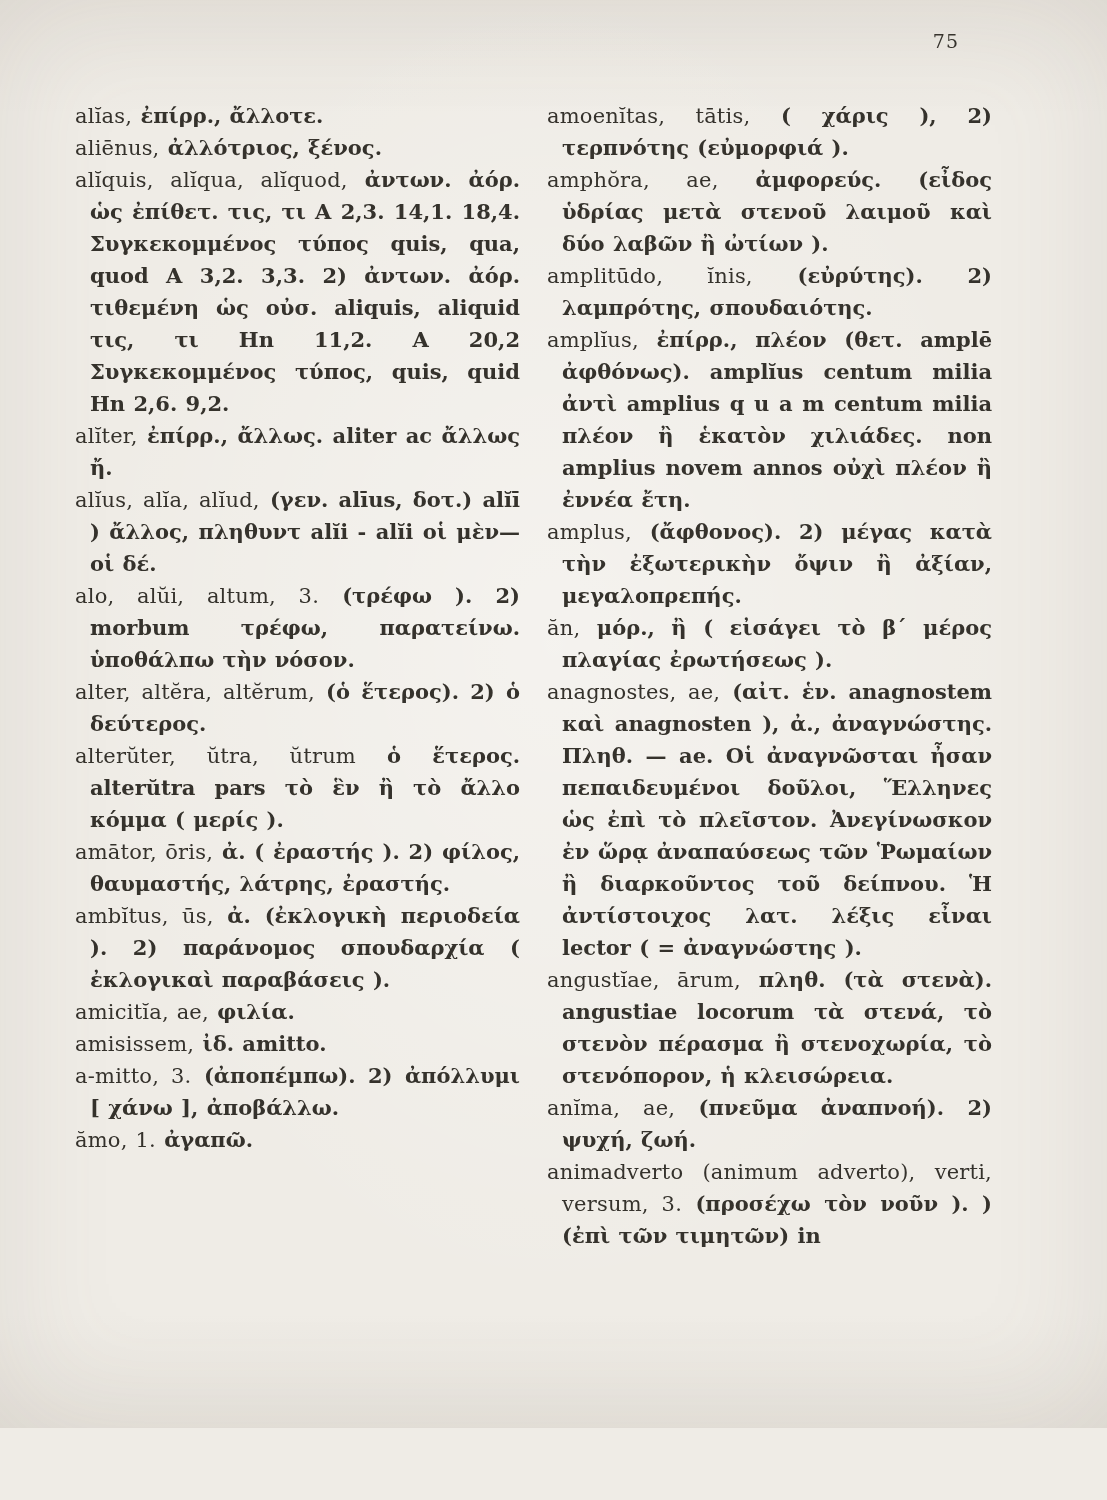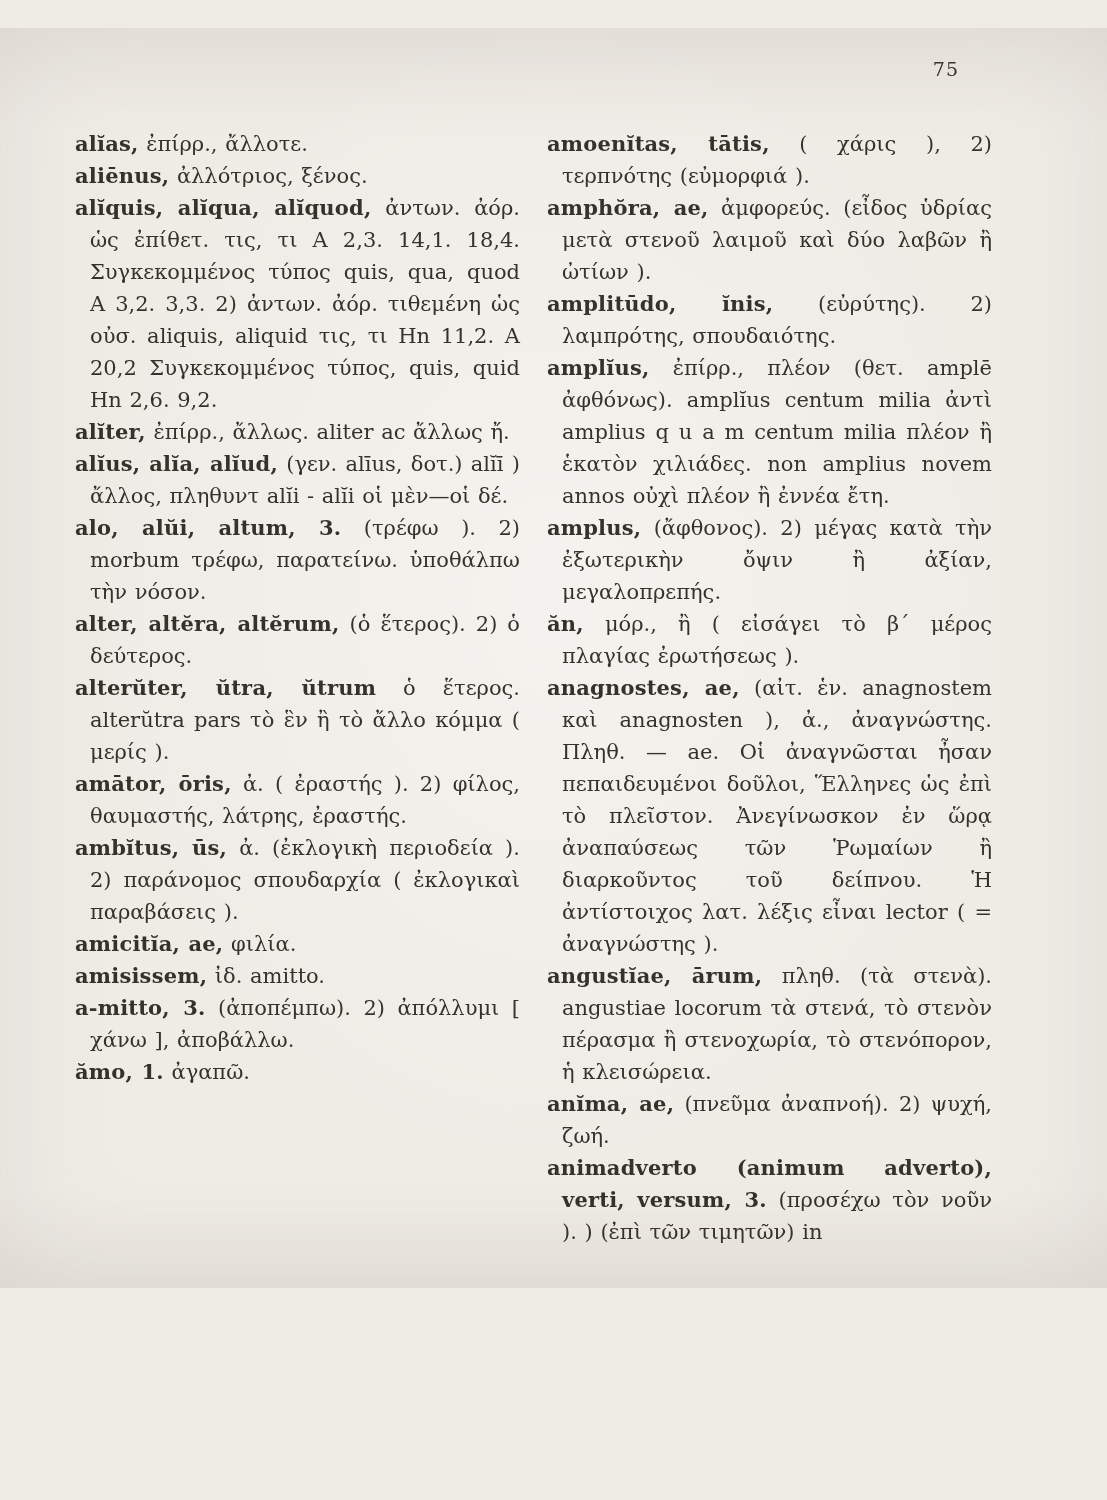--- a/index.html
+++ b/index.html
@@ -15,28 +15,27 @@
     height: 1500px;
     background: var(--paper);
     font-family: "DejaVu Serif", "Liberation Serif", serif;
     color: var(--ink);
     position: relative;
     overflow: hidden;
   }
   .page {
     position: relative;
     width: 1107px;
-    height: 1260px;
+    height: 1428px;
     background:
       radial-gradient(ellipse at 50% 45%, rgba(255,255,255,0.35) 0%, rgba(255,255,255,0) 60%),
       linear-gradient(180deg, rgba(180,172,158,0.10) 0%, rgba(180,172,158,0.0) 8%, rgba(180,172,158,0.0) 92%, rgba(180,172,158,0.12) 100%),
       var(--paper);
     box-sizing: border-box;
     padding: 100px 110px 40px 75px;
-    margin-top: 28px;
   }
   .page::after {
     content: "";
     position: absolute;
     inset: 0;
     pointer-events: none;
     box-shadow: inset 0 0 120px rgba(120,110,95,0.12);
   }
   .page-number {
     position: absolute;
@@ -56,25 +55,25 @@
   .entry {
     margin: 0;
     padding-left: 15px;
     text-indent: -15px;
     font-size: 21px;
     line-height: 32px;
     text-align: justify;
     word-spacing: 1px;
   }
   .entry .headword {
-    font-weight: 700;
+    font-weight: 400;
     letter-spacing: 0.2px;
   }
   .entry .body-text {
-    font-weight: 400;
+    font-weight: 700;
   }
 </style>
 </head>
 <body>
 
 <div class="page">
   <div class="page-number">75</div>
   <div class="columns">
     <div class="column">
         <p class="entry"><span class="headword">alĭas,</span><span class="body-text"> ἐπίρρ., ἄλλοτε.</span></p>

